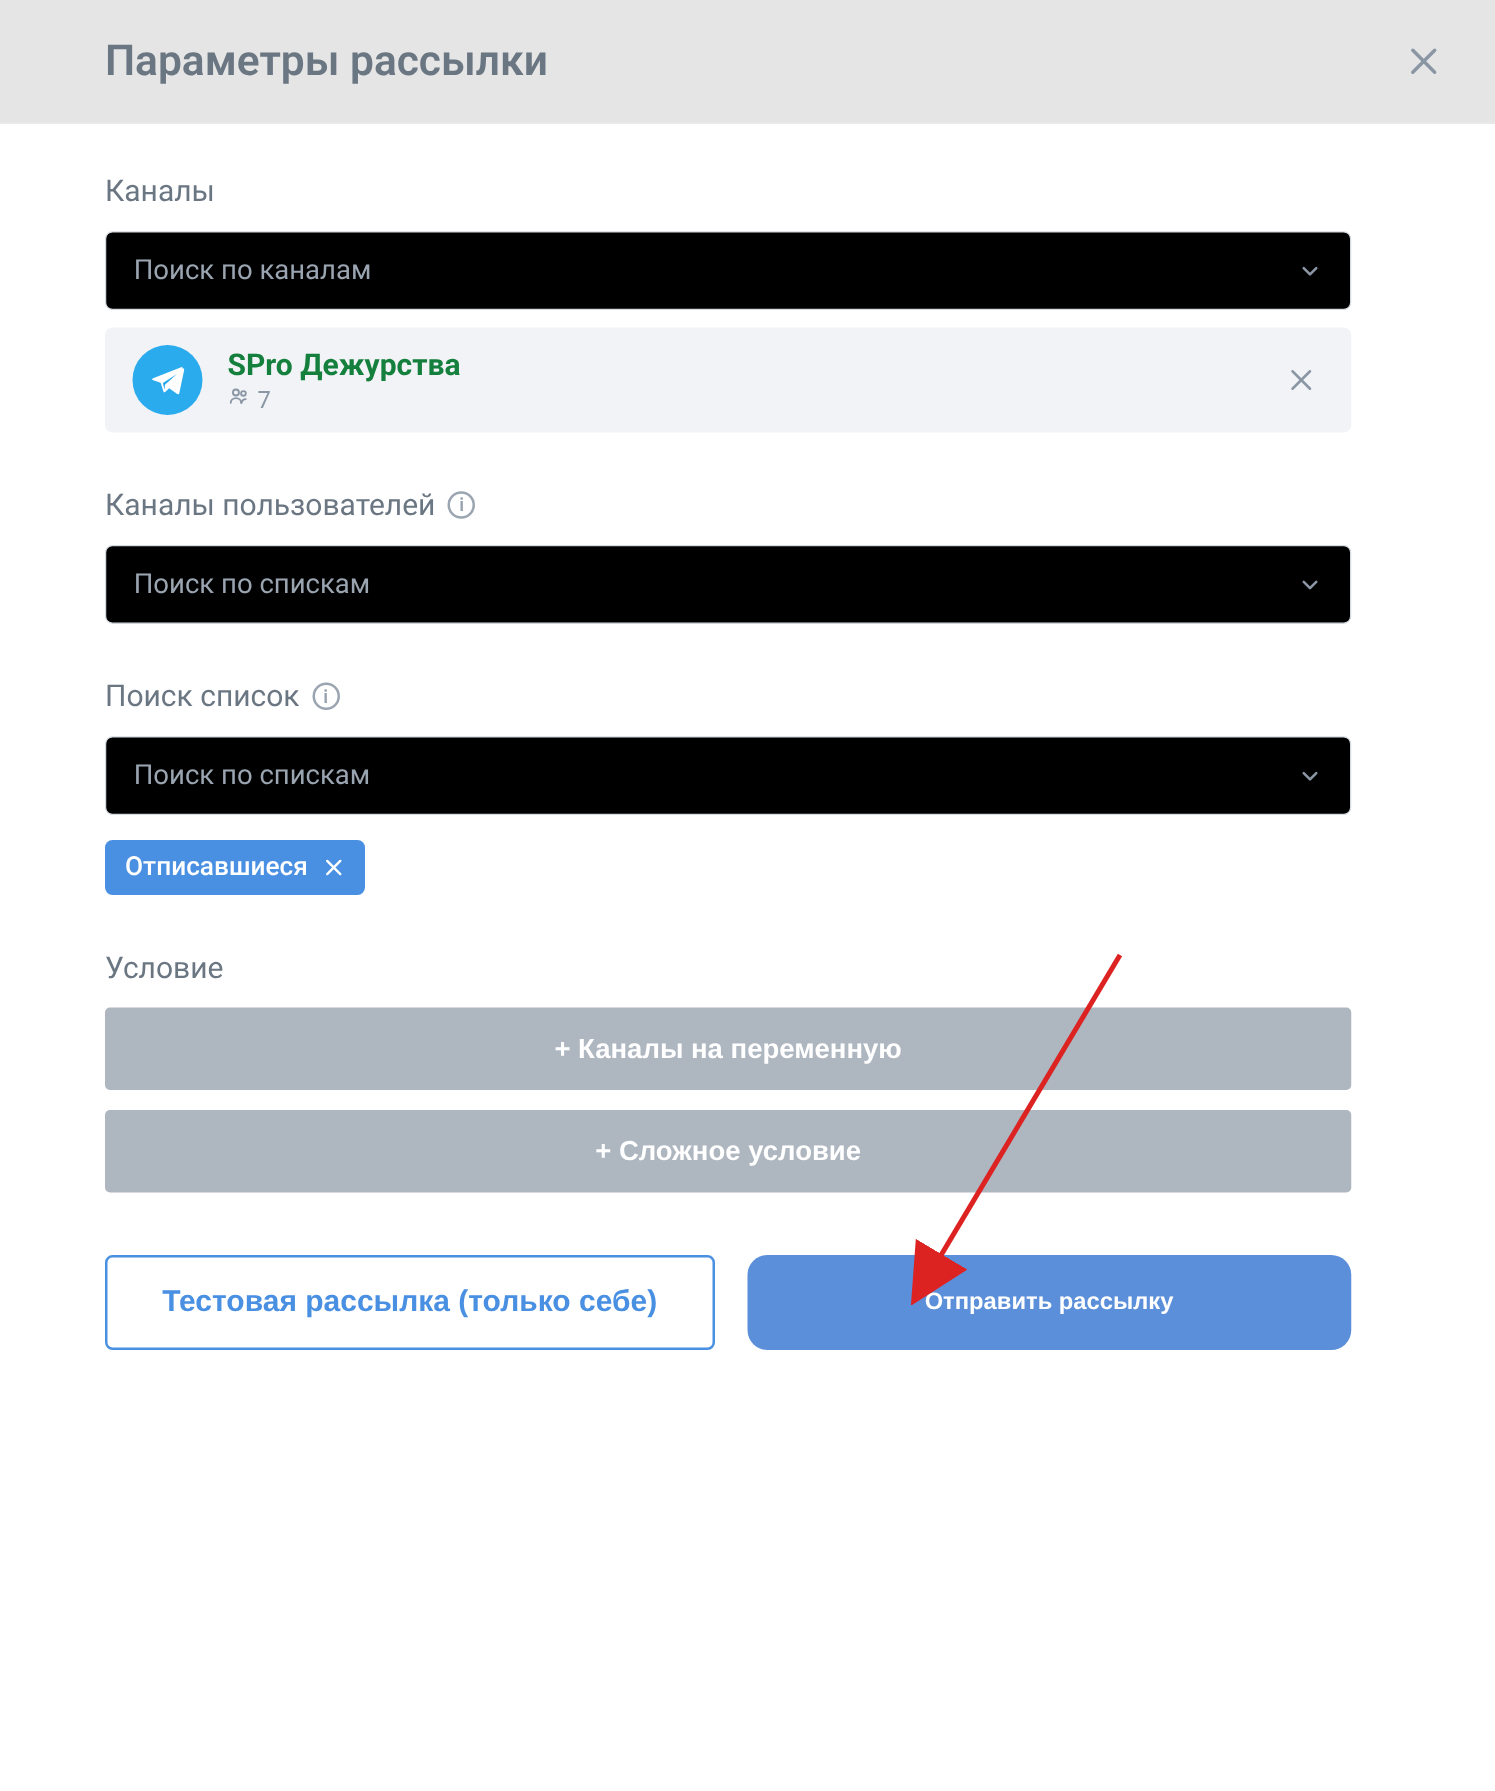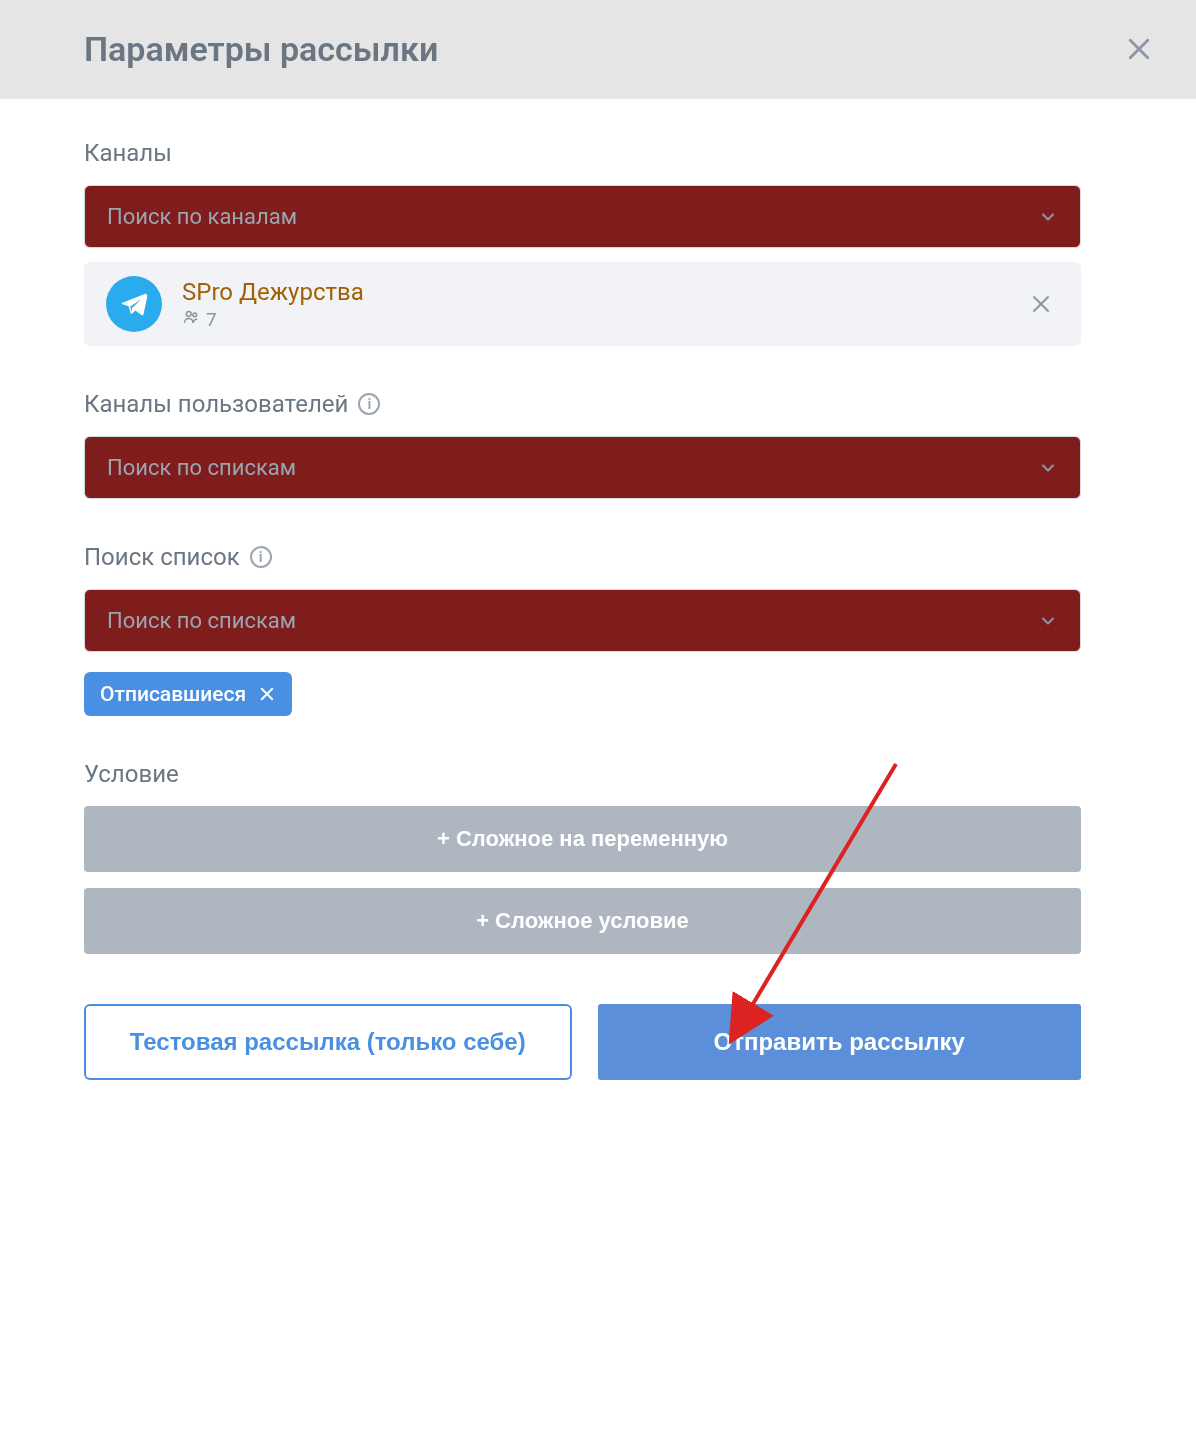--- a/index.html
+++ b/index.html
@@ -58,21 +58,21 @@
   }
   .select-box {
     width: 100%;
     border: 1px solid #d6dbe1;
     border-radius: 6px;
     padding: 18px 22px;
     display: flex;
     justify-content: space-between;
     align-items: center;
     cursor: pointer;
-    background: #7f1d1d;
+    background: #000000;
     margin-bottom: 14px;
   }
   .select-placeholder {
     color: #9aa5b1;
     font-size: 22px;
   }
   .chevron-down svg { width: 20px; height: 20px; color:#8a96a3; display:block;}
   .channel-chip {
     background: #f1f3f6;
     border-radius: 6px;
@@ -88,22 +88,22 @@
   }
   .tg-icon {
     width: 56px; height: 56px;
     border-radius: 50%;
     background: #2aabee;
     display:flex; align-items:center; justify-content:center;
   }
   .tg-icon svg { width:30px; height:30px; fill:#fff; }
   .channel-name {
     font-size: 24px;
-    font-weight: 400;
-    color: #a16207;
+    font-weight: 700;
+    color: #15803d;
   }
   .channel-members {
     font-size: 19px;
     color: #8a96a3;
     display:flex; align-items:center; gap:6px;
     margin-top:2px;
   }
   .members-icon svg { width:18px; height:18px; stroke:#8a96a3; fill:none; }
   .remove-x {
     color: #8a96a3;
@@ -157,23 +157,23 @@
     border-radius:6px;
     padding:22px;
     text-align:center;
     cursor:pointer;
   }
   .btn-primary {
     flex:1;
     background:#5b8fd9;
     border:none;
     color:#fff;
-    font-size:24px;
+    font-size:19px;
     font-weight:600;
-    border-radius:3px;
+    border-radius:16px;
     padding:22px;
     text-align:center;
     cursor:pointer;
   }
   .arrow-annot {
     position:absolute;
     right:170px;
     top:-250px;
     pointer-events:none;
   }
@@ -270,21 +270,21 @@
           <svg viewBox="0 0 24 24" fill="none" stroke-width="2.5" stroke-linecap="round">
               <line x1="5" y1="5" x2="19" y2="19"></line>
               <line x1="19" y1="5" x2="5" y2="19"></line>
             </svg>
         </span>
       </div>
     </div>
 
     <div class="section" style="margin-bottom:0; position:relative;">
       <div class="section-label">Условие</div>
-      <button class="gray-btn">+ Сложное на переменную</button>
+      <button class="gray-btn">+ Каналы на переменную</button>
       <button class="gray-btn">+ Сложное условие</button>
 
       <div class="footer-row">
         <button class="btn-outline">Тестовая рассылка (только себе)</button>
         <button class="btn-primary">Отправить рассылку</button>
 
         <svg class="arrow-annot" width="200" height="290" viewBox="0 0 200 290">
           <defs>
             <marker id="ah" markerWidth="12" markerHeight="12" refX="6" refY="6" orient="auto">
               <path d="M0,0 L12,6 L0,12 z" fill="#d22"></path>

